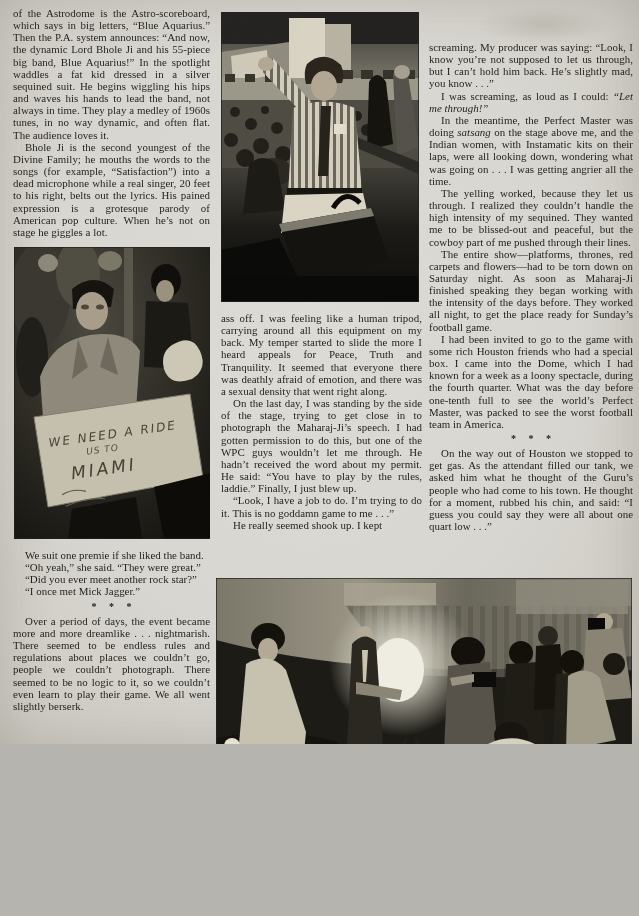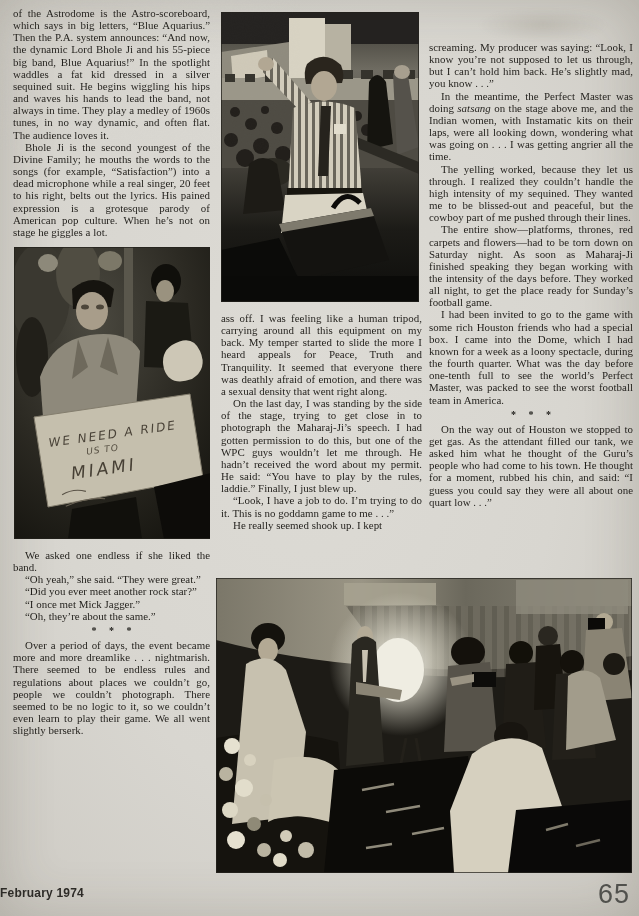--- a/index.html
+++ b/index.html
@@ -1,18 +1,18 @@
 <!DOCTYPE html>
 <html><head>
 <meta charset="utf-8">
 <style>
   * { margin:0; padding:0; box-sizing:border-box; }
   html,body { background:#b6b4ae; }
   .page {
-    position:relative; width:639px; height:916px; overflow:hidden;
+    position:relative; width:639px; height:744px; overflow:hidden;
     background: radial-gradient(ellipse at 48% 42%, #dddbd5 0%, #d8d6d0 55%, #ccc9c2 100%);
     box-shadow: inset 0 0 55px rgba(70,64,52,0.20);
     font-family:"Liberation Serif", serif;
     color:#211f1b;
   }
   .col {
     position:absolute; text-align:justify;
     font-size:10.9px; line-height:12.15px; letter-spacing:0.02px;
   }
   .col-left  { left:13px;  top:7px;  width:197px; height:872px; overflow:hidden; }
@@ -93,25 +93,24 @@
           <text x="54" y="226" font-size="17" letter-spacing="3" fill="#474035" font-family="DejaVu Sans, sans-serif" font-style="italic">MIAMI</text>
           <path d="M42 240 q12 -5 24 0" stroke="#5a5347" stroke-width="1.2" fill="none"></path>
           <path d="M44 252 q20 -6 40 -2" stroke="#6a6355" stroke-width="1" fill="none"></path>
         </g>
         <path d="M58 262 L122 250 L128 292 L54 292 Z" fill="#11100c"></path>
         <path d="M140 240 L197 226 L197 292 L150 292 Z" fill="#0d0c09"></path>
         <rect width="197" height="292" fill="none" stroke="#23221d" stroke-width="1.5"></rect>
       </svg>
     </figure>
 
-    <p class="indent">We asked one endless if she liked the band.</p>
+    <p class="indent">We suit one premie if she liked the band.</p>
     <p class="indent">“Oh yeah,” she said. “They were great.”</p>
     <p class="indent">“Did you ever meet another rock star?”</p>
     <p class="indent">“I once met Mick Jagger.”</p>
-    <p class="indent">“Oh, they’re about the same.”</p>
     <div class="sec-break">* * *</div>
     <p class="indent">Over a period of days, the event became more and more dreamlike . . . nightmarish. There seemed to be endless rules and regulations about places we couldn’t go, people we couldn’t photograph. There seemed to be no logic to it, so we couldn’t even learn to play their game. We all went slightly berserk.</p>
   </div>
 
   <div class="col col-mid">
     <figure class="photo photo-midtop">
       <svg viewBox="0 0 198 290" preserveAspectRatio="none">
         <defs>
           <linearGradient id="pa-bg" x1="0" y1="0" x2="0" y2="1">
             <stop offset="0" stop-color="#36342d"></stop>
@@ -178,20 +177,21 @@
       </svg>
     </figure>
     <p>ass off. I was feeling like a human tripod, carrying around all this equipment on my back. My temper started to slide the more I heard appeals for Peace, Truth and Tranquility. It seemed that everyone there was deathly afraid of emotion, and there was a sexual density that went right along.</p>
     <p class="indent">On the last day, I was standing by the side of the stage, trying to get close in to photograph the Maharaj-Ji’s speech. I had gotten permission to do this, but one of the WPC guys wouldn’t let me through. He hadn’t received the word about my permit. He said: “You have to play by the rules, laddie.” Finally, I just blew up.</p>
     <p class="indent">“Look, I have a job to do. I’m trying to do it. This is no goddamn game to me . . .”</p>
     <p class="indent">He really seemed shook up. I kept</p>
   </div>
 
   <div class="col col-right">
     <p>screaming. My producer was saying: “Look, I know you’re not supposed to let us through, but I can’t hold him back. He’s slightly mad, you know . . .”</p>
+    <p class="indent"><span>I was screaming, as loud as I could: </span><em>“Let me through!”</em></p>
     <p class="indent"><span>In the meantime, the Perfect Master was doing </span><em>satsang</em><span> on the stage above me, and the Indian women, with Instamatic kits on their laps, were all looking down, wondering what was going on . . . I was getting angrier all the time.</span></p>
     <p class="indent">The yelling worked, because they let us through. I realized they couldn’t handle the high intensity of my sequined. They wanted me to be blissed-out and peaceful, but the cowboy part of me pushed through their lines.</p>
     <p class="indent">The entire show—platforms, thrones, red carpets and flowers—had to be torn down on Saturday night. As soon as Maharaj-Ji finished speaking they began working with the intensity of the days before. They worked all night, to get the place ready for Sunday’s football game.</p>
     <p class="indent">I had been invited to go to the game with some rich Houston friends who had a special box. I came into the Dome, which I had known for a week as a loony spectacle, during the fourth quarter. What was the day before one-tenth full to see the world’s Perfect Master, was packed to see the worst football team in America.</p>
     <div class="sec-break">* * *</div>
     <p class="indent">On the way out of Houston we stopped to get gas. As the attendant filled our tank, we asked him what he thought of the Guru’s people who had come to his town. He thought for a moment, rubbed his chin, and said: “I guess you could say they were all about one quart low . . .”</p>
   </div>
 
   <figure class="photo photo-bottom">
     <svg viewBox="0 0 416 295" preserveAspectRatio="none">

